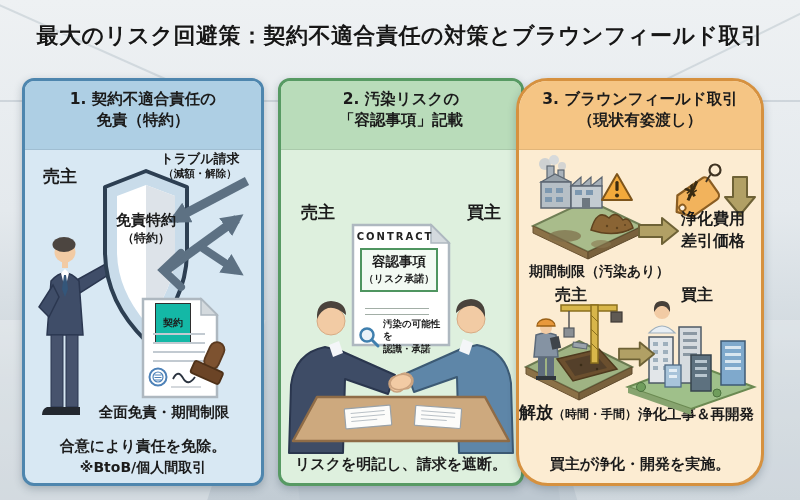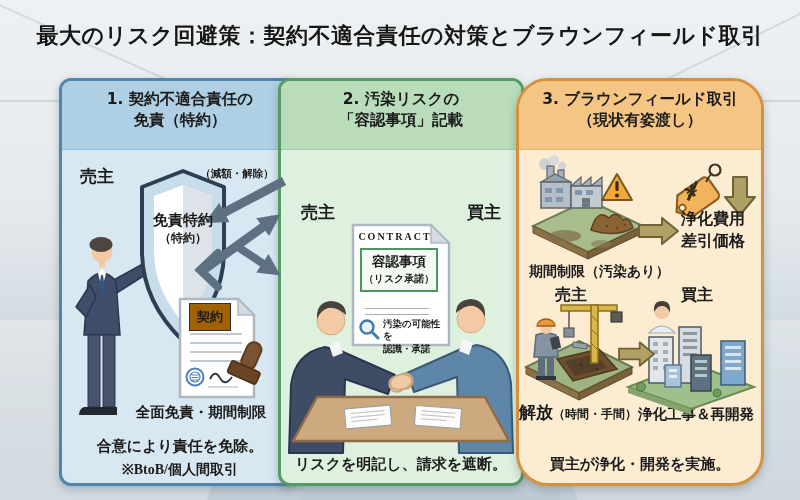--- a/index.html
+++ b/index.html
@@ -15,21 +15,21 @@
   .bgpoly1{position:absolute;left:-70px;bottom:-40px;width:300px;height:220px;background:rgba(255,255,255,.28);transform:skewX(-18deg);}
   .bgpoly2{position:absolute;right:-80px;bottom:-60px;width:320px;height:240px;background:rgba(255,255,255,.22);transform:skewX(16deg);}
   .bgpoly3{position:absolute;left:300px;bottom:-70px;width:260px;height:140px;background:rgba(175,188,198,.25);transform:skewX(8deg);}
 
   .title{position:absolute;top:21px;left:0;width:800px;text-align:center;
          font-size:22px;font-weight:700;color:#171717;letter-spacing:.5px;
          text-shadow:0 1px 0 rgba(255,255,255,.65);}
 
   .panel{position:absolute;top:78px;height:402px;border-radius:12px;border:3px solid;
          box-shadow:0 3px 8px rgba(40,60,75,.28);overflow:hidden;}
-  .p1{left:22px;width:236px;border-color:#4e86ae;background:#d8e8f3;margin-left:37px;}
+  .p1{left:22px;width:236px;border-color:#4e86ae;background:#d8e8f3;}
   .p2{left:278px;width:240px;border-color:#579a63;background:#def0de;}
   .p3{left:516px;width:242px;border-color:#d6913f;background:#fcecd2;border-radius:32px;}
   .phead{position:absolute;top:0;left:0;right:0;height:60px;padding-top:8px;text-align:center;
          font-weight:700;font-size:15.5px;line-height:1.35;color:#1b1b1b;
          border-bottom:1px solid rgba(0,0,0,.08);}
   .ph1{background:#aecfe4;}.ph2{background:#b9dcba;}.ph3{background:#f5c584;}
 
   .lbl{position:absolute;font-weight:700;color:#1b1b1b;white-space:nowrap;}
   .ctr{text-align:center;}
   svg{position:absolute;overflow:visible;}
@@ -38,43 +38,43 @@
   .p1-seller{left:18px;top:84px;font-size:17px;}
   .p1-man{left:10px;top:150px;}
   .p1-shield{left:72px;top:84px;}
   .p1-shield-t1{left:72px;top:130px;width:98px;font-size:15px;z-index:6;}
   .p1-shield-t2{left:72px;top:149px;width:98px;font-size:12px;z-index:6;}
   .p1-claim1{left:114px;top:69px;width:122px;font-size:13px;z-index:6;}
   .p1-claim2{left:114px;top:86px;width:122px;font-size:10.5px;z-index:6;}
   .p1-arrows{left:88px;top:92px;z-index:5;}
   .p1-doc{position:absolute;left:116px;top:216px;width:78px;height:102px;z-index:4;}
   .p1-doc-title{position:absolute;top:6px;left:0;width:64px;text-align:center;z-index:3;}
-  .p1-doc-title span{display:inline-block;border:1.5px solid #2e2e2e;padding:4px 7px;
-                     font-size:13px;font-weight:700;background:#a16207;}
+  .p1-doc-title span{display:inline-block;border:1.5px solid #2e2e2e;padding:12px 7px;
+                     font-size:10px;font-weight:700;background:#14b8a6;}
   .p1-doclines{position:absolute;top:36px;left:12px;width:52px;height:36px;z-index:3;
       background:repeating-linear-gradient(to bottom,#c2cad1 0,#c2cad1 2px,transparent 2px,transparent 9px);}
   .p1-stamp{left:162px;top:258px;z-index:5;}
   .p1-caption{left:46px;top:322px;width:186px;font-size:14.5px;}
   .p1-f1{left:0;top:356px;width:236px;font-size:15px;}
-  .p1-f2{left:0;top:378px;width:236px;font-size:14px;font-family:Liberation Serif, serif;}
+  .p1-f2{left:0;top:378px;width:236px;font-size:14px;}
 
   
   .p2-seller{left:20px;top:120px;font-size:17px;}
   .p2-buyer{right:20px;top:120px;font-size:17px;}
   .p2-hs{left:2px;top:192px;}
-  .p2-doc{position:absolute;left:70px;top:142px;width:100px;height:105px;z-index:5;font-family:Liberation Serif, serif;}
+  .p2-doc{position:absolute;left:70px;top:142px;width:100px;height:105px;z-index:5;}
   .p2-doc-title{position:absolute;top:8px;left:0;width:88px;text-align:center;
                 font-size:10px;font-weight:700;letter-spacing:2px;color:#222;z-index:3;}
   .p2-clause{position:absolute;top:25px;left:9px;width:74px;border:2px solid #4f9560;
              background:#f3faf3;text-align:center;padding:3px 0 4px;z-index:3;}
   .p2-clause .c1{font-size:13.5px;font-weight:700;}
   .p2-clause .c2{font-size:10px;font-weight:700;margin-top:1px;}
   .p2-div{position:absolute;top:85px;left:14px;width:64px;height:5px;z-index:3;
           border-top:1.5px solid #a2aea6;border-bottom:1.5px solid #a2aea6;}
-  .p2-note{position:absolute;top:95px;left:7px;width:86px;display:flex;gap:3px;align-items:flex-start;z-index:3;}
+  .p2-note{position:absolute;top:95px;left:7px;width:86px;display:flex;gap:3px;align-items:center;z-index:3;}
   .p2-note-txt{font-size:9.5px;font-weight:700;line-height:1.3;text-align:left;}
   .p2-foot{left:0;top:374px;width:240px;font-size:15px;}
 
   
   .p3-factory{left:10px;top:75px;}
   .p3-arrow1{left:120px;top:136px;}
   .p3-tag{left:148px;top:80px;}
   .p3-tagsym{left:167px;top:101px;font-size:16px;font-weight:700;color:#3a2c12;
              transform:rotate(-33deg);z-index:6;}
   .p3-tagsym::after{content:"";position:absolute;left:-4px;top:8px;width:21px;height:2.5px;
@@ -132,20 +132,21 @@
     </svg>
 
     <svg class="p1-shield" width="98" height="184" viewBox="0 0 98 184">
       <path d="M49,6 L90,22 L90,86 Q90,136 49,176 Q8,136 8,86 L8,22 Z" fill="#c9dcea" stroke="#2d3f52" stroke-width="4" stroke-linejoin="round"></path>
       <path d="M49,20 L78,31 L78,86 Q78,124 49,158 Q20,124 20,86 L20,31 Z" fill="#ffffff"></path>
       <path d="M49,20 L78,31 L78,86 Q78,124 49,158 Z" fill="#dde3e9"></path>
     </svg>
     <div class="lbl ctr p1-shield-t1">免責特約</div>
     <div class="lbl ctr p1-shield-t2">（特約）</div>
 
+    <div class="lbl ctr p1-claim1">トラブル請求</div>
     <div class="lbl ctr p1-claim2">（減額・解除）</div>
 
     <svg class="p1-arrows" width="148" height="142" viewBox="0 0 148 142">
       <defs>
         <marker id="ah" orient="auto" markerUnits="userSpaceOnUse" markerWidth="24" markerHeight="24" refX="14" refY="11">
           <path d="M0,0 L22,11 L0,22 Z" fill="#5d7183"></path>
         </marker>
       </defs>
       <line x1="134" y1="8" x2="62" y2="46" stroke="#5d7183" stroke-width="9" marker-end="url(#ah)"></line>
       <line x1="52" y1="98" x2="124" y2="46" stroke="#5d7183" stroke-width="9" marker-end="url(#ah)"></line>

